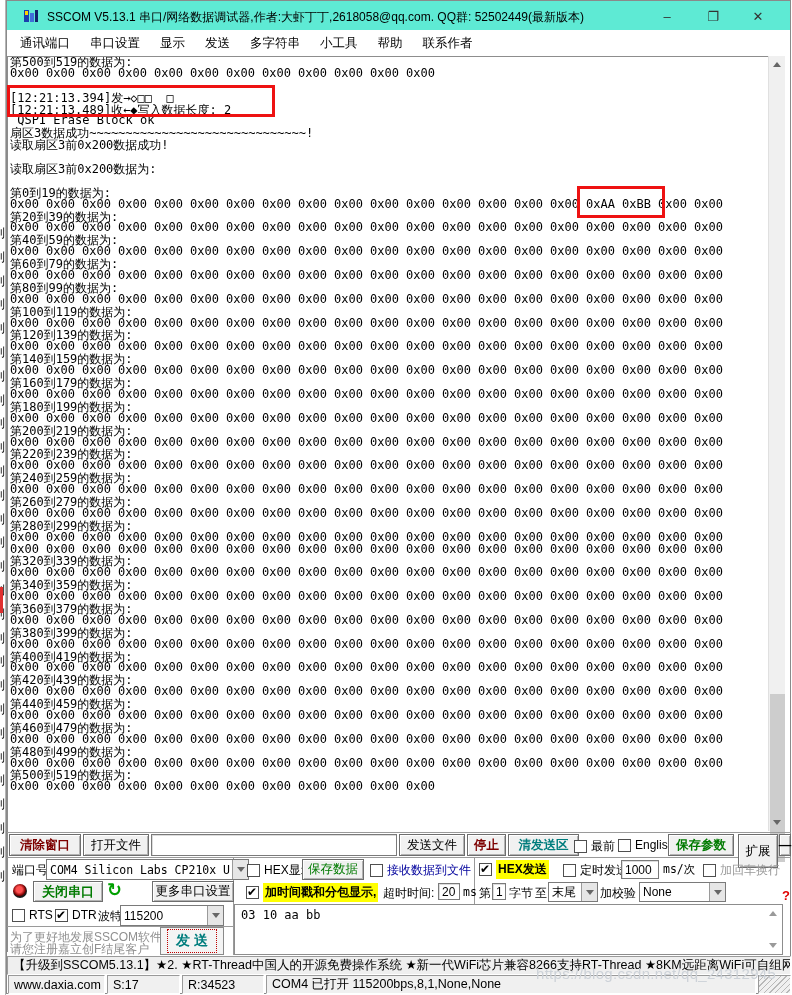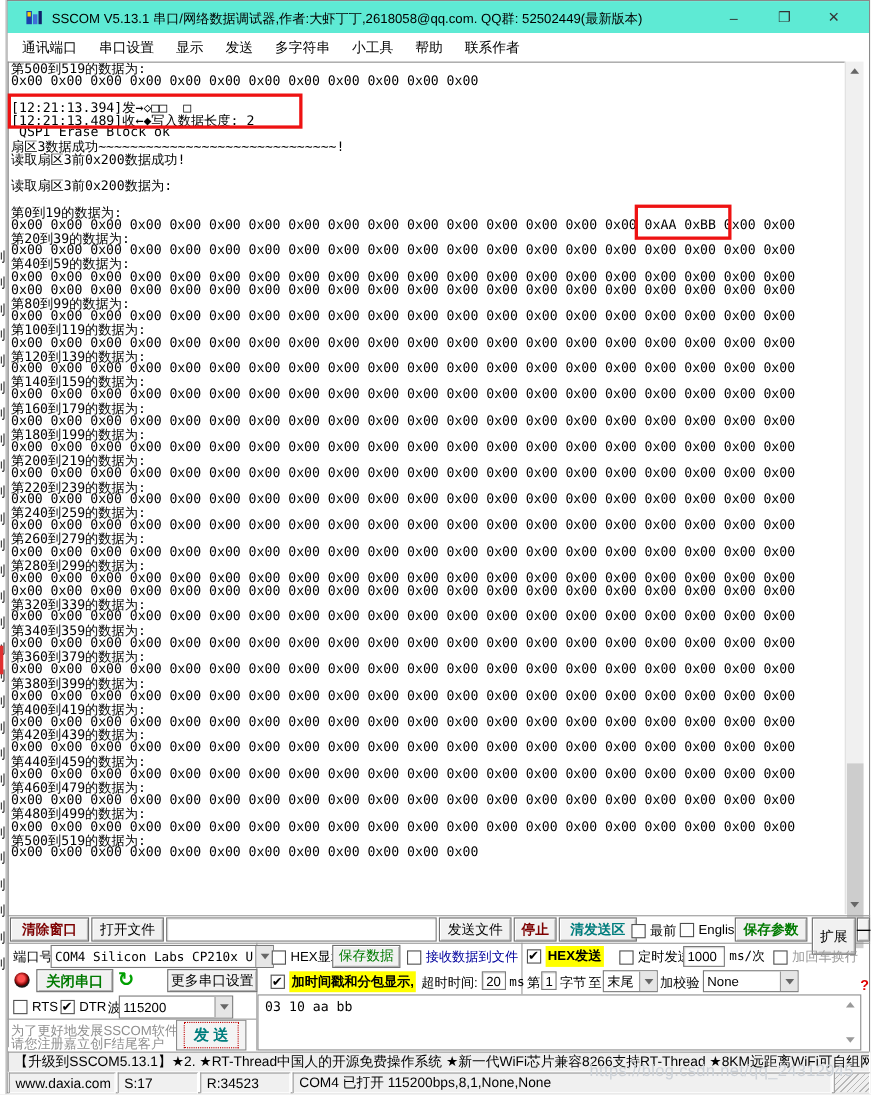--- a/index.html
+++ b/index.html
@@ -149,20 +149,21 @@
         <div class="tl">读取扇区3前0x200数据成功!</div>
         <div class="tl">&nbsp;</div>
         <div class="tl">读取扇区3前0x200数据为:</div>
         <div class="tl">&nbsp;</div>
         <div class="tl">第0到19的数据为:</div>
         <div class="tl"><span class="hx">0x00</span><span class="hx">0x00</span><span class="hx">0x00</span><span class="hx">0x00</span><span class="hx">0x00</span><span class="hx">0x00</span><span class="hx">0x00</span><span class="hx">0x00</span><span class="hx">0x00</span><span class="hx">0x00</span><span class="hx">0x00</span><span class="hx">0x00</span><span class="hx">0x00</span><span class="hx">0x00</span><span class="hx">0x00</span><span class="hx">0x00</span><span class="hx">0xAA</span><span class="hx">0xBB</span><span class="hx">0x00</span><span class="hx">0x00</span></div>
         <div class="tl">第20到39的数据为:</div>
         <div class="tl"><span class="hx">0x00</span><span class="hx">0x00</span><span class="hx">0x00</span><span class="hx">0x00</span><span class="hx">0x00</span><span class="hx">0x00</span><span class="hx">0x00</span><span class="hx">0x00</span><span class="hx">0x00</span><span class="hx">0x00</span><span class="hx">0x00</span><span class="hx">0x00</span><span class="hx">0x00</span><span class="hx">0x00</span><span class="hx">0x00</span><span class="hx">0x00</span><span class="hx">0x00</span><span class="hx">0x00</span><span class="hx">0x00</span><span class="hx">0x00</span></div>
         <div class="tl">第40到59的数据为:</div>
         <div class="tl"><span class="hx">0x00</span><span class="hx">0x00</span><span class="hx">0x00</span><span class="hx">0x00</span><span class="hx">0x00</span><span class="hx">0x00</span><span class="hx">0x00</span><span class="hx">0x00</span><span class="hx">0x00</span><span class="hx">0x00</span><span class="hx">0x00</span><span class="hx">0x00</span><span class="hx">0x00</span><span class="hx">0x00</span><span class="hx">0x00</span><span class="hx">0x00</span><span class="hx">0x00</span><span class="hx">0x00</span><span class="hx">0x00</span><span class="hx">0x00</span></div>
+        <div class="tl">第60到79的数据为:</div>
         <div class="tl"><span class="hx">0x00</span><span class="hx">0x00</span><span class="hx">0x00</span><span class="hx">0x00</span><span class="hx">0x00</span><span class="hx">0x00</span><span class="hx">0x00</span><span class="hx">0x00</span><span class="hx">0x00</span><span class="hx">0x00</span><span class="hx">0x00</span><span class="hx">0x00</span><span class="hx">0x00</span><span class="hx">0x00</span><span class="hx">0x00</span><span class="hx">0x00</span><span class="hx">0x00</span><span class="hx">0x00</span><span class="hx">0x00</span><span class="hx">0x00</span></div>
         <div class="tl">第80到99的数据为:</div>
         <div class="tl"><span class="hx">0x00</span><span class="hx">0x00</span><span class="hx">0x00</span><span class="hx">0x00</span><span class="hx">0x00</span><span class="hx">0x00</span><span class="hx">0x00</span><span class="hx">0x00</span><span class="hx">0x00</span><span class="hx">0x00</span><span class="hx">0x00</span><span class="hx">0x00</span><span class="hx">0x00</span><span class="hx">0x00</span><span class="hx">0x00</span><span class="hx">0x00</span><span class="hx">0x00</span><span class="hx">0x00</span><span class="hx">0x00</span><span class="hx">0x00</span></div>
         <div class="tl">第100到119的数据为:</div>
         <div class="tl"><span class="hx">0x00</span><span class="hx">0x00</span><span class="hx">0x00</span><span class="hx">0x00</span><span class="hx">0x00</span><span class="hx">0x00</span><span class="hx">0x00</span><span class="hx">0x00</span><span class="hx">0x00</span><span class="hx">0x00</span><span class="hx">0x00</span><span class="hx">0x00</span><span class="hx">0x00</span><span class="hx">0x00</span><span class="hx">0x00</span><span class="hx">0x00</span><span class="hx">0x00</span><span class="hx">0x00</span><span class="hx">0x00</span><span class="hx">0x00</span></div>
         <div class="tl">第120到139的数据为:</div>
         <div class="tl"><span class="hx">0x00</span><span class="hx">0x00</span><span class="hx">0x00</span><span class="hx">0x00</span><span class="hx">0x00</span><span class="hx">0x00</span><span class="hx">0x00</span><span class="hx">0x00</span><span class="hx">0x00</span><span class="hx">0x00</span><span class="hx">0x00</span><span class="hx">0x00</span><span class="hx">0x00</span><span class="hx">0x00</span><span class="hx">0x00</span><span class="hx">0x00</span><span class="hx">0x00</span><span class="hx">0x00</span><span class="hx">0x00</span><span class="hx">0x00</span></div>
         <div class="tl">第140到159的数据为:</div>
         <div class="tl"><span class="hx">0x00</span><span class="hx">0x00</span><span class="hx">0x00</span><span class="hx">0x00</span><span class="hx">0x00</span><span class="hx">0x00</span><span class="hx">0x00</span><span class="hx">0x00</span><span class="hx">0x00</span><span class="hx">0x00</span><span class="hx">0x00</span><span class="hx">0x00</span><span class="hx">0x00</span><span class="hx">0x00</span><span class="hx">0x00</span><span class="hx">0x00</span><span class="hx">0x00</span><span class="hx">0x00</span><span class="hx">0x00</span><span class="hx">0x00</span></div>
         <div class="tl">第160到179的数据为:</div>
@@ -249,21 +250,21 @@
   <div class="b3" style="left:152px;top:881px;width:82px;height:21px;">更多串口设置</div>
   <div class="ckrow" style="left:12px;top:908px;">
     <span class="ck"></span>
     <span>RTS</span>
   </div>
   <div class="ckrow" style="left:55px;top:908px;">
     <span class="ck on"></span>
     <span>DTR</span>
   </div>
   <div class="lbl" style="left:98px;top:908px;">波特率:</div>
-  <div class="combo" style="left:108px;top:905px;width:104px;height:21px;">
+  <div class="combo" style="left:120px;top:905px;width:104px;height:21px;">
     <span class="ctext">115200</span>
     <span class="carrow">
         <span class="tri-dn"></span>
       </span>
   </div>
   <div class="promo" style="left:10px;top:929px;">为了更好地发展SSCOM软件</div>
   <div class="promo" style="left:10px;top:941px;">请您注册嘉立创F结尾客户</div>
   <div class="sendbtn">
     <span class="inner">发 送</span>
   </div>

